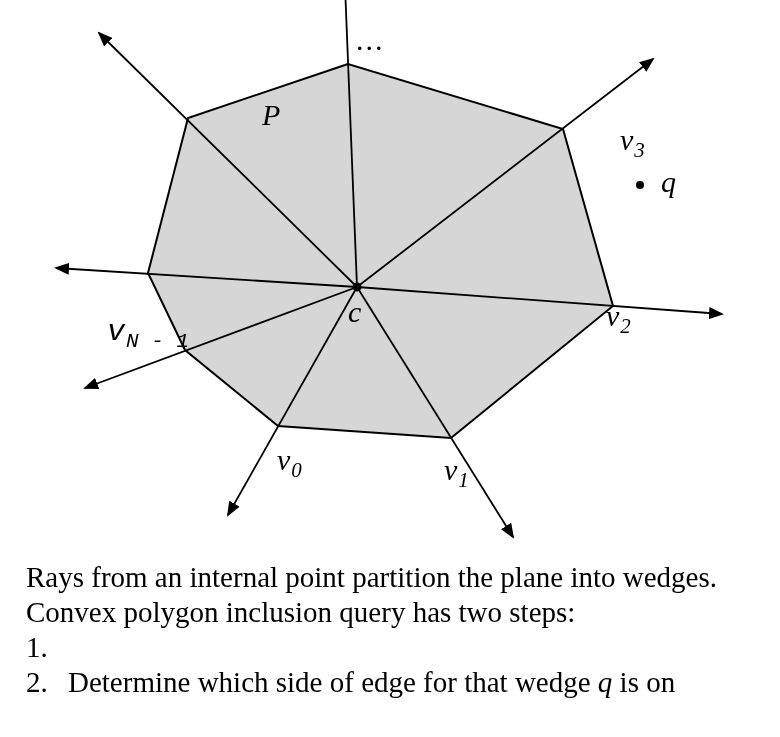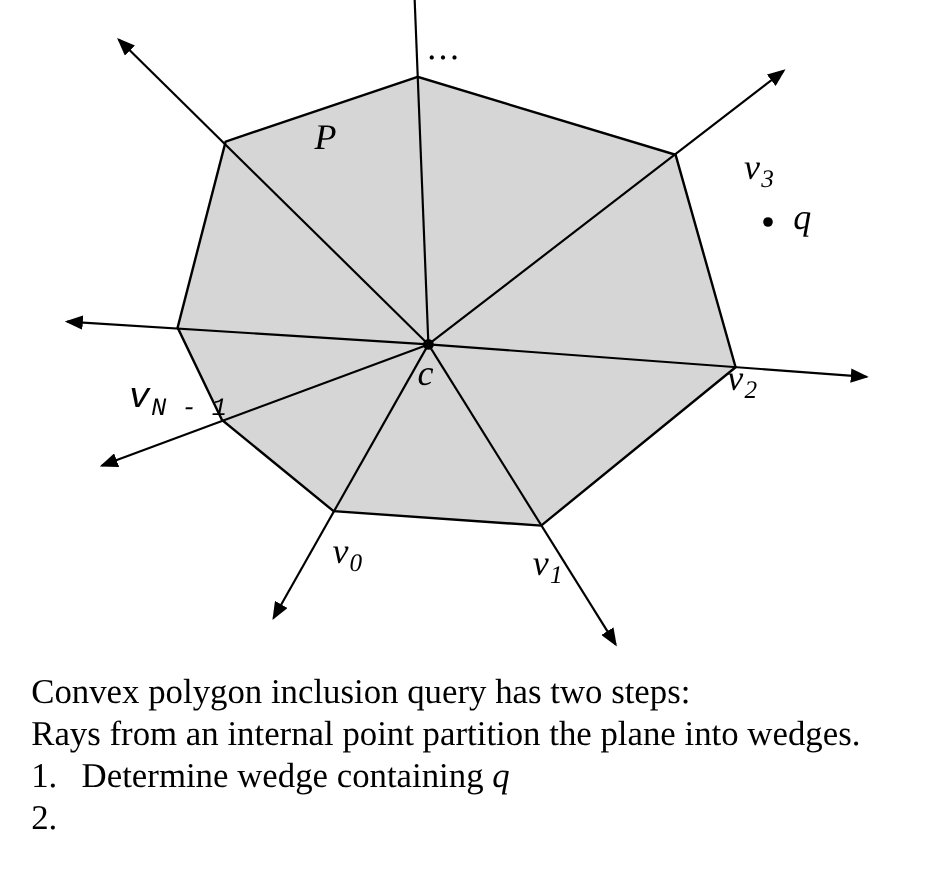--- a/index.html
+++ b/index.html
@@ -104,24 +104,24 @@
     <div class="dlabel" style="left:585px; top:124px;margin-left:35px;">
       <span>v</span><sub>3</sub>
     </div>
 
     <div class="dlabel" style="left:107px; top:317px;font-family:Liberation Mono, monospace;">
       <span>v</span><sub>N - 1</sub>
     </div>
   </div>
 
   <div class="caption">
+    <div class="line">Rays from an internal point partition the plane into wedges.</div>
     <div class="line">Convex polygon inclusion query has two steps:</div>
-    <div class="line">Rays from an internal point partition the plane into wedges.</div>
     <div class="li">
       <span class="num">1.</span>
-      <span><span>Determine wedge containing </span><i>q</i><span></span></span>
     </div>
     <div class="li">
       <span class="num">2.</span>
+      <span><span>Determine which side of edge for that wedge </span><i>q</i><span> is on</span></span>
     </div>
   </div>
 
 </div>
 
 </body></html>

